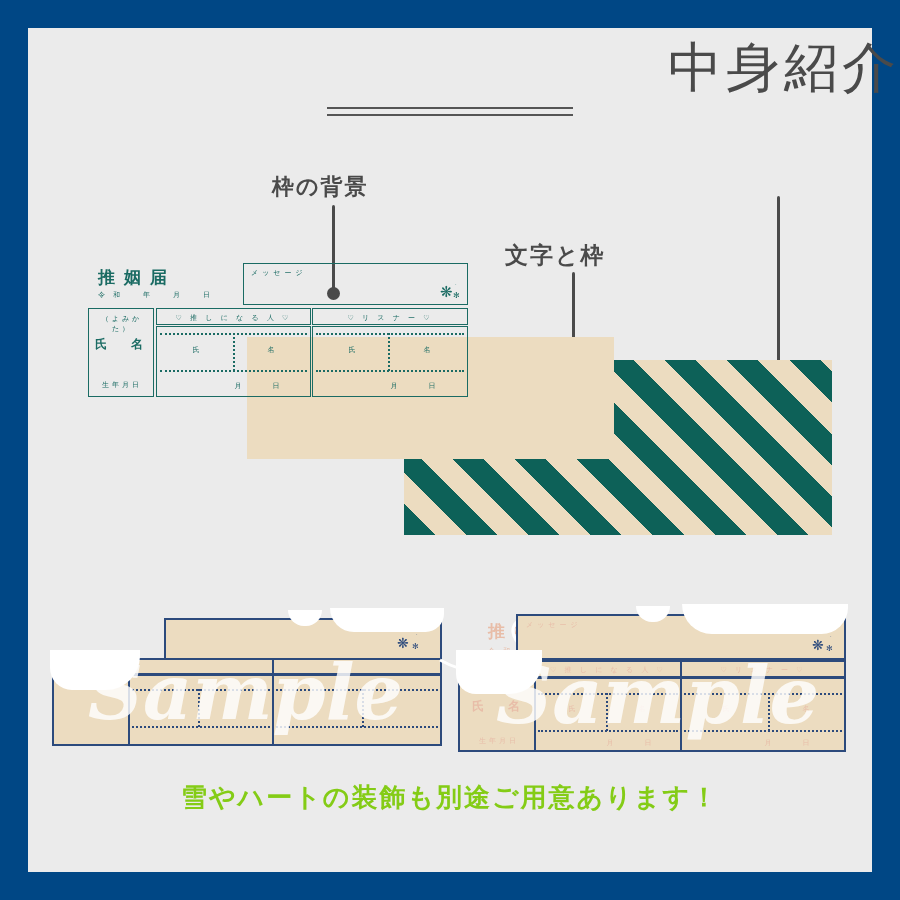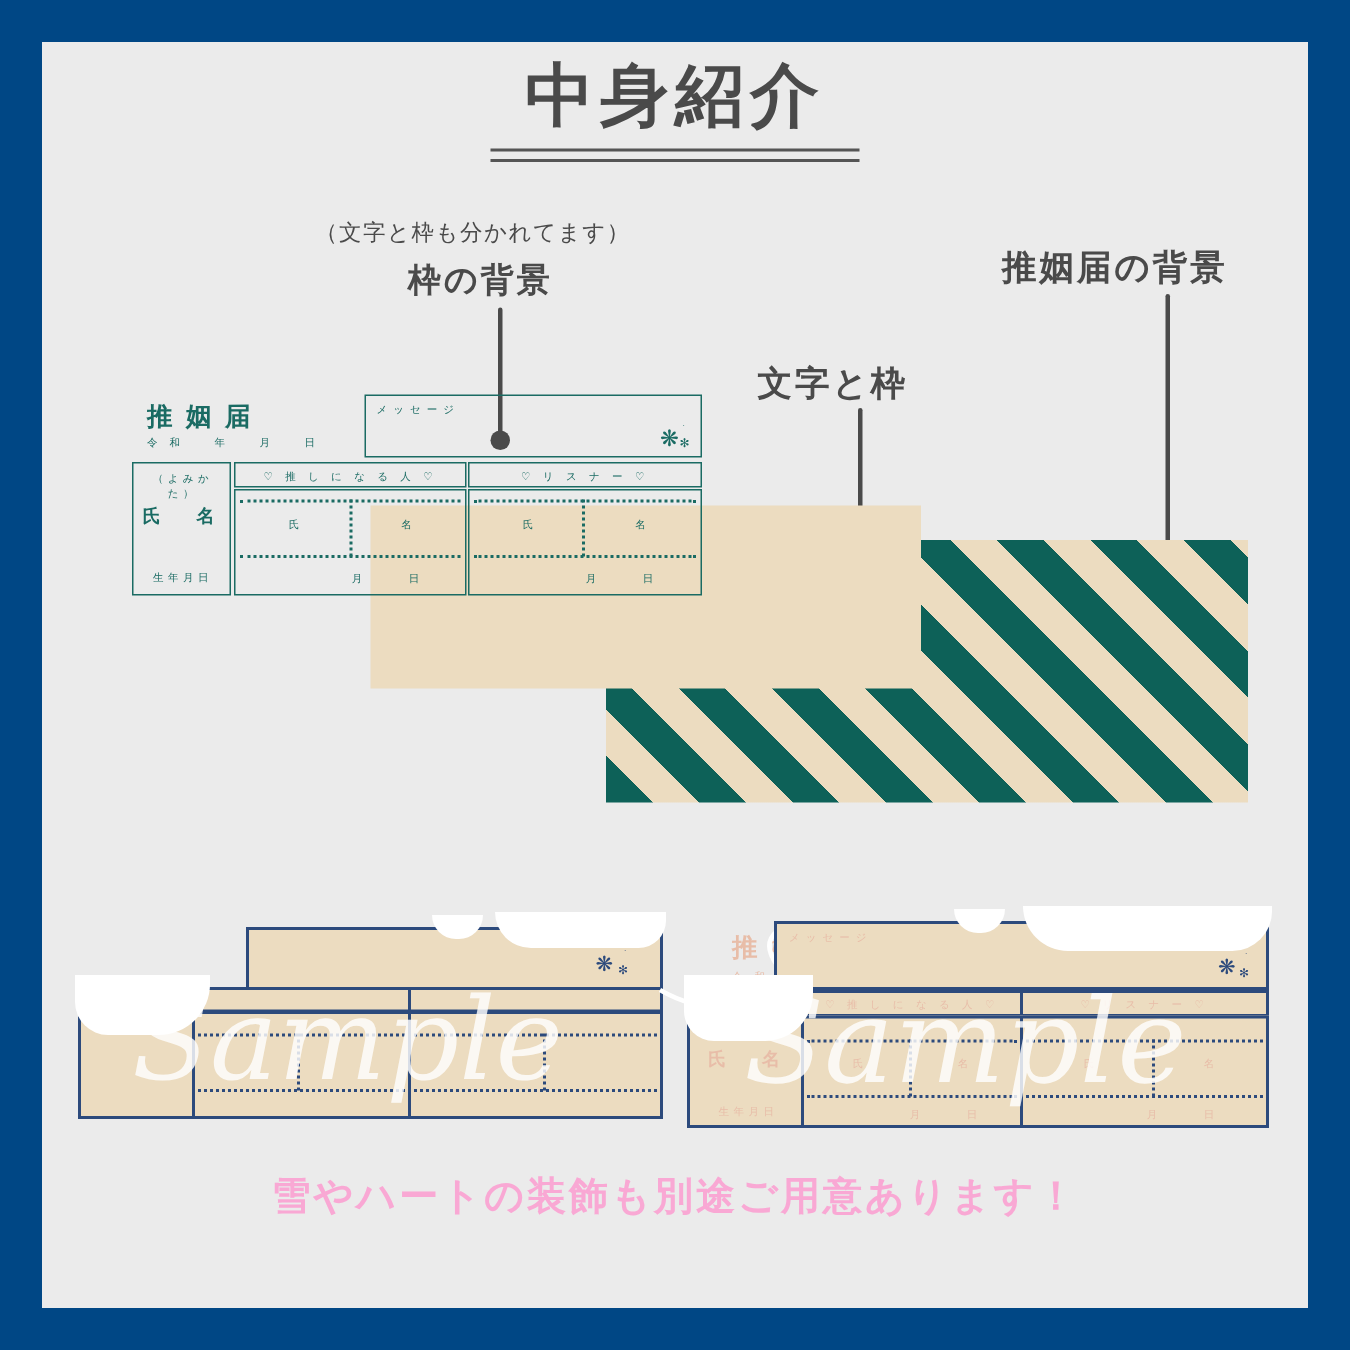--- a/index.html
+++ b/index.html
@@ -18,22 +18,23 @@
   }
   .canvas{
     position:absolute;left:28px;top:28px;width:844px;height:844px;
     background:#ebebeb;
   }
 
   
   .title-wrap{position:absolute;left:0;top:38px;width:900px;text-align:center;}
   .title{
     font-family:"DejaVu Serif","Liberation Serif",serif;
-    font-weight:700;font-size:46px;color:#4a4a4a;letter-spacing:4px;
+    font-weight:400;font-size:54px;color:#4a4a4a;letter-spacing:4px;
     line-height:1.1;
+    text-align:right;
   }
   .title-rule{
     margin:10px auto 0;width:246px;height:5px;
     border-top:2px solid #555;border-bottom:2px solid #555;
   }
 
   
   .lbl{
     position:absolute;color:#4a4a4a;
     font-family:"DejaVu Sans","Liberation Sans",sans-serif;
@@ -112,28 +113,28 @@
   .dotvert{position:absolute;border-left:2px dotted #1a6b63;}
 
   .subtxt{position:absolute;font-size:7px;color:#1a6b63;text-align:center;}
 
   
   .samp{position:absolute;font-family:"DejaVu Sans","Liberation Sans",sans-serif;}
   .nv{border:2.4px solid #2c4a7c;box-sizing:border-box;background:#ecdcc0;position:absolute;}
   .watermark{
     position:absolute;color:#ffffff;opacity:.82;
     font-family:"DejaVu Serif","Liberation Serif",serif;
-    font-style:italic;font-weight:400;pointer-events:none;
+    font-style:italic;font-weight:700;pointer-events:none;
   }
   .snowcap{position:absolute;background:#fff;pointer-events:none;}
 
   
   .foot1{
     position:absolute;left:0;top:780px;width:900px;text-align:center;
-    font-size:26px;font-weight:700;color:#f9a8d4;letter-spacing:2px;
+    font-size:26px;font-weight:700;color:#84cc16;letter-spacing:2px;
     font-family:"DejaVu Sans","Liberation Sans",sans-serif;
   }
   .foot2{
     position:absolute;left:0;top:822px;width:900px;text-align:center;
     font-size:15px;color:#4a4a4a;letter-spacing:1px;
     font-family:"DejaVu Sans","Liberation Sans",sans-serif;
   }
   .brandbar{
     position:absolute;left:0;top:872px;width:900px;height:28px;
     color:#fff;text-align:center;
@@ -146,24 +147,22 @@
 
 <div class="page">
   <div class="frame"></div>
   <div class="canvas"></div>
 
   <div class="title-wrap">
     <div class="title">中身紹介</div>
     <div class="title-rule"></div>
   </div>
 
-  <div class="lbl lbl-sub" id="lbl-moji-sub">（文字と枠も分かれてます）</div>
   <div class="lbl lbl-main" id="lbl-moji">枠の背景</div>
   <div class="lbl lbl-big" id="lbl-waku">文字と枠</div>
-  <div class="lbl lbl-big" id="lbl-haikei">推姻届の背景</div>
 
   <div class="conn" id="conn1"></div>
   <div class="dot" id="dot1"></div>
   <div class="conn" id="conn2"></div>
   <div class="dot" id="dot2"></div>
   <div class="conn" id="conn3"></div>
   <div class="dot" id="dot3"></div>
 
   <div class="stripes"></div>
   <div class="cream"></div>

